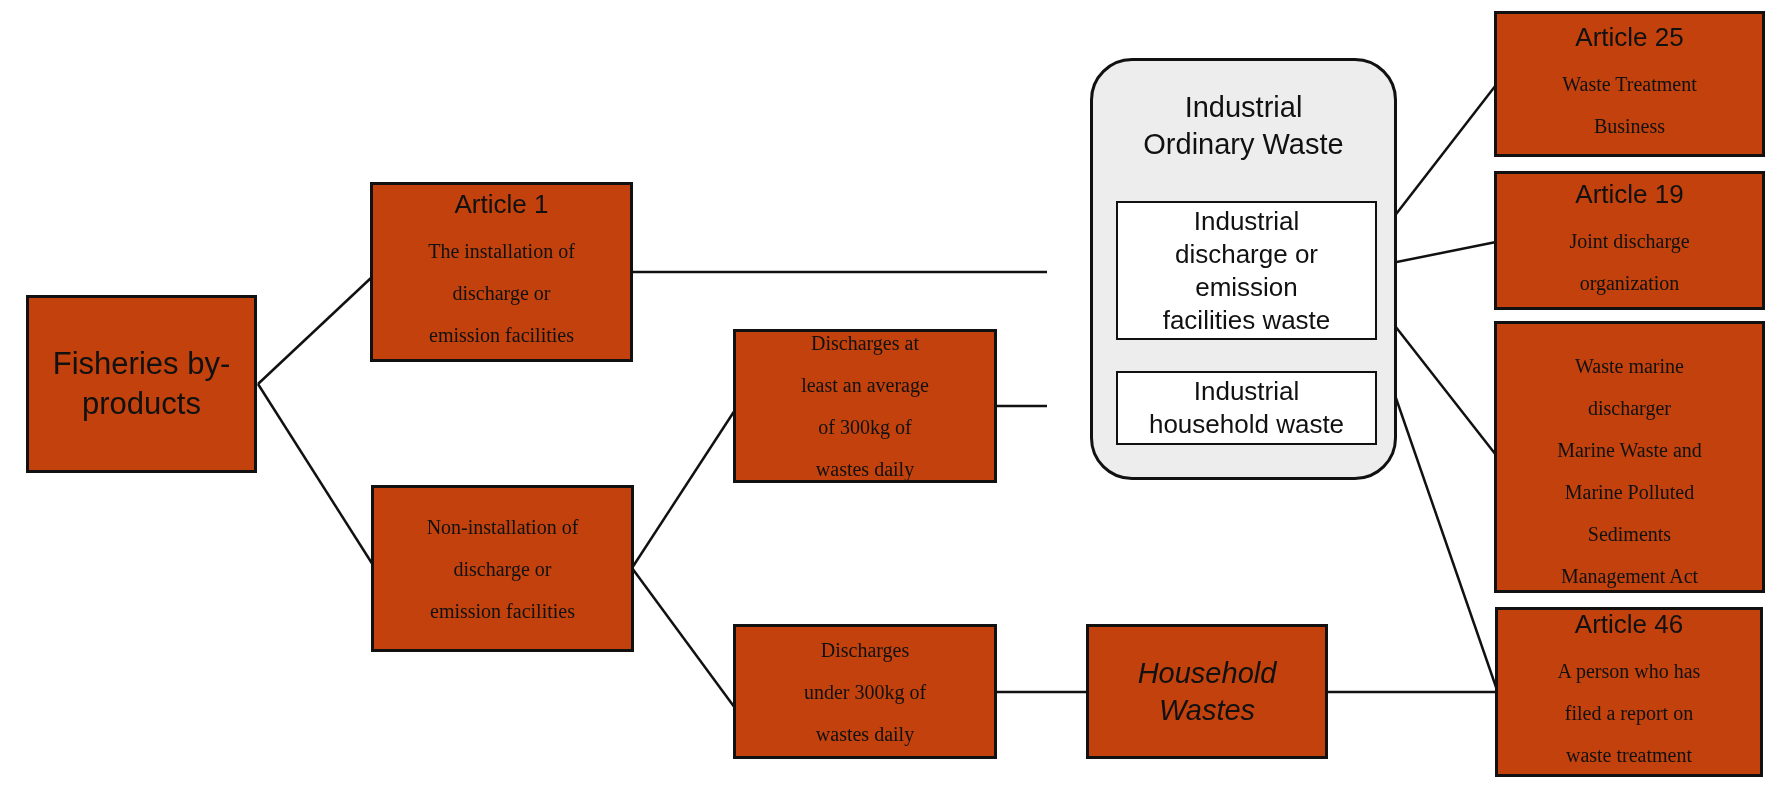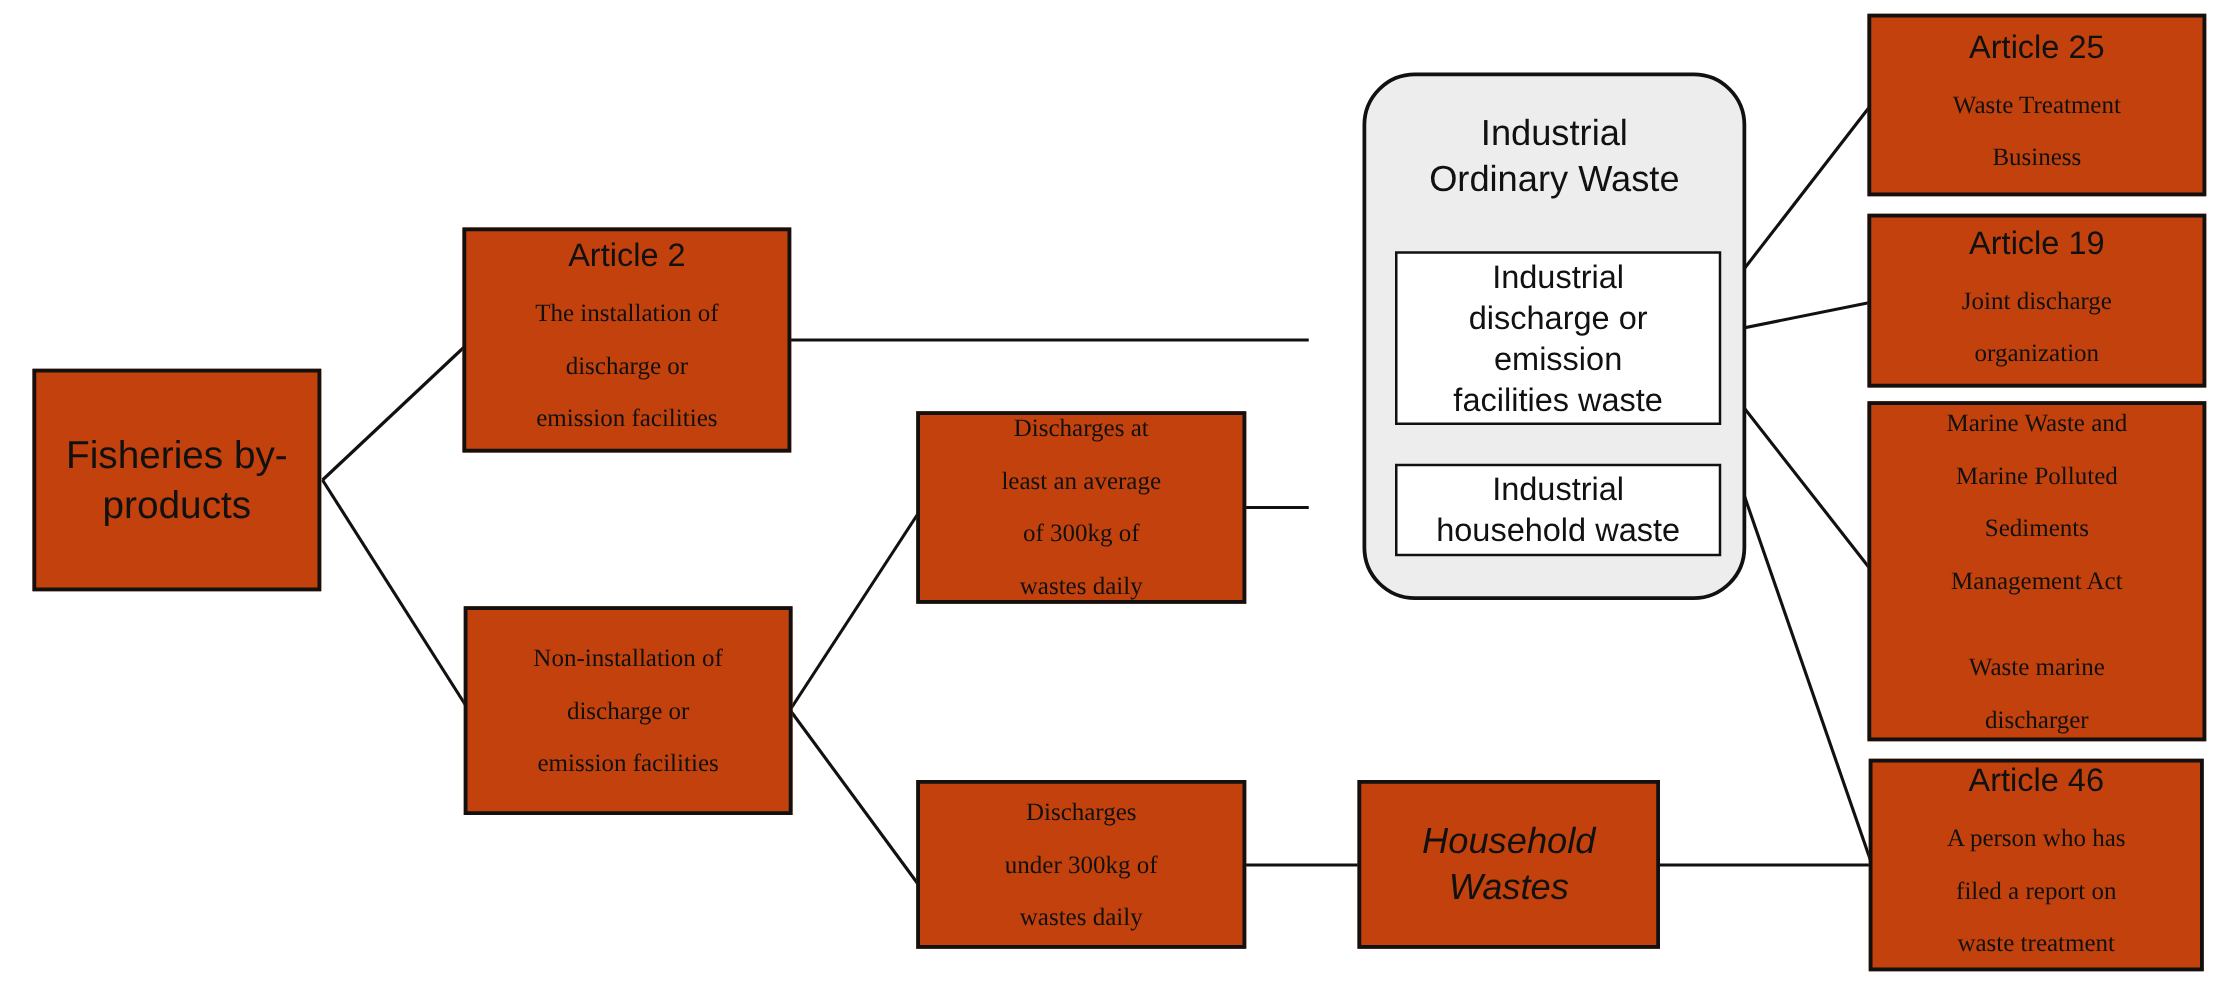--- a/index.html
+++ b/index.html
@@ -107,21 +107,21 @@
     </g>
   </svg>
 
   <div class="node gray" style="left:26px; top:295px; width:231px; height:178px; border-width:3.5px;">
     <div class="root-label">Fisheries by-
 products</div>
   </div>
 
   <div class="node" style="left:370px; top:182px; width:263px; height:180px;">
     <div>
-      <div class="node-title">Article 2</div>
+      <div class="node-title">Article 1</div>
       <div class="node-body">The installation of
 discharge or
 emission facilities</div>
     </div>
   </div>
 
   <div class="node" style="left:371px; top:485px; width:263px; height:167px;">
     <div class="node-body">Non-installation of
 discharge or
 emission facilities</div>
@@ -171,26 +171,26 @@
   <div class="node" style="left:1494px; top:171px; width:271px; height:139px;">
     <div>
       <div class="node-title">Article 19</div>
       <div class="node-body">Joint discharge
 organization</div>
     </div>
   </div>
 
   <div class="node" style="left:1494px; top:321px; width:271px; height:272px;">
     <div>
+      <div class="node-body second">Waste marine
+discharger</div>
       <div class="node-body">Marine Waste and
 Marine Polluted
 Sediments
 Management Act</div>
-      <div class="node-body second">Waste marine
-discharger</div>
     </div>
   </div>
 
   <div class="node" style="left:1495px; top:607px; width:268px; height:170px;">
     <div>
       <div class="node-title">Article 46</div>
       <div class="node-body">A person who has
 filed a report on
 waste treatment</div>
     </div>

